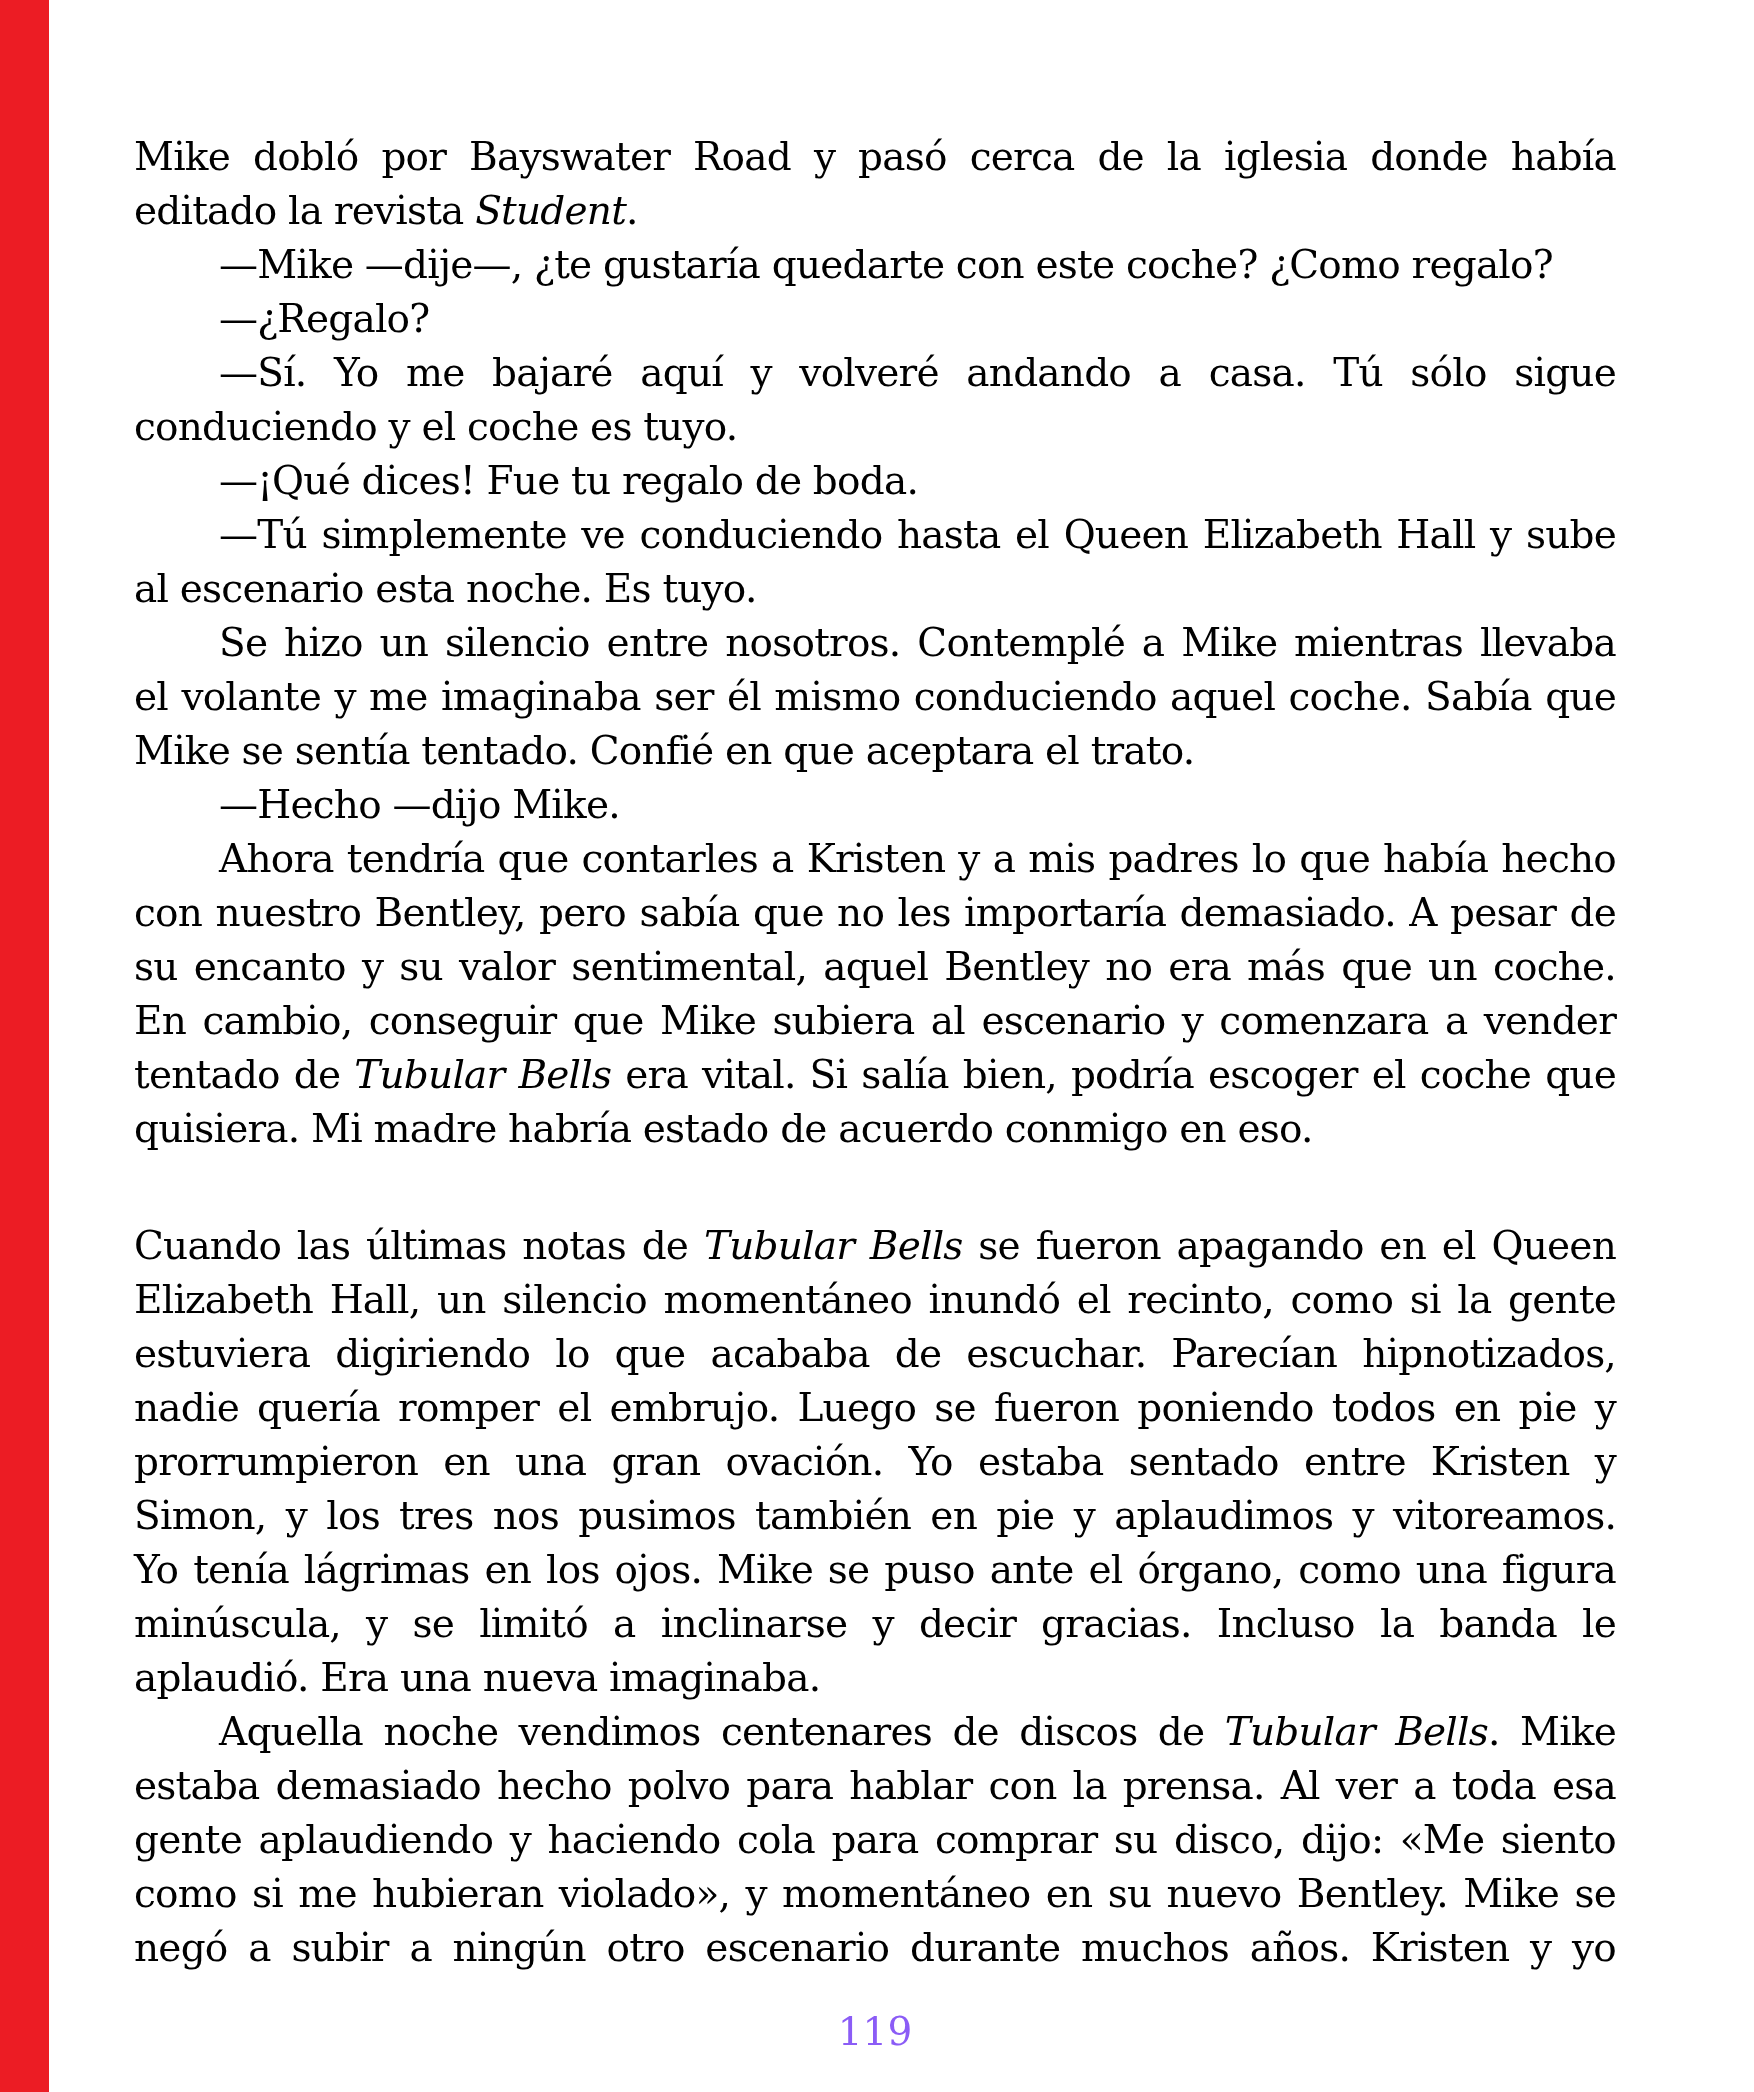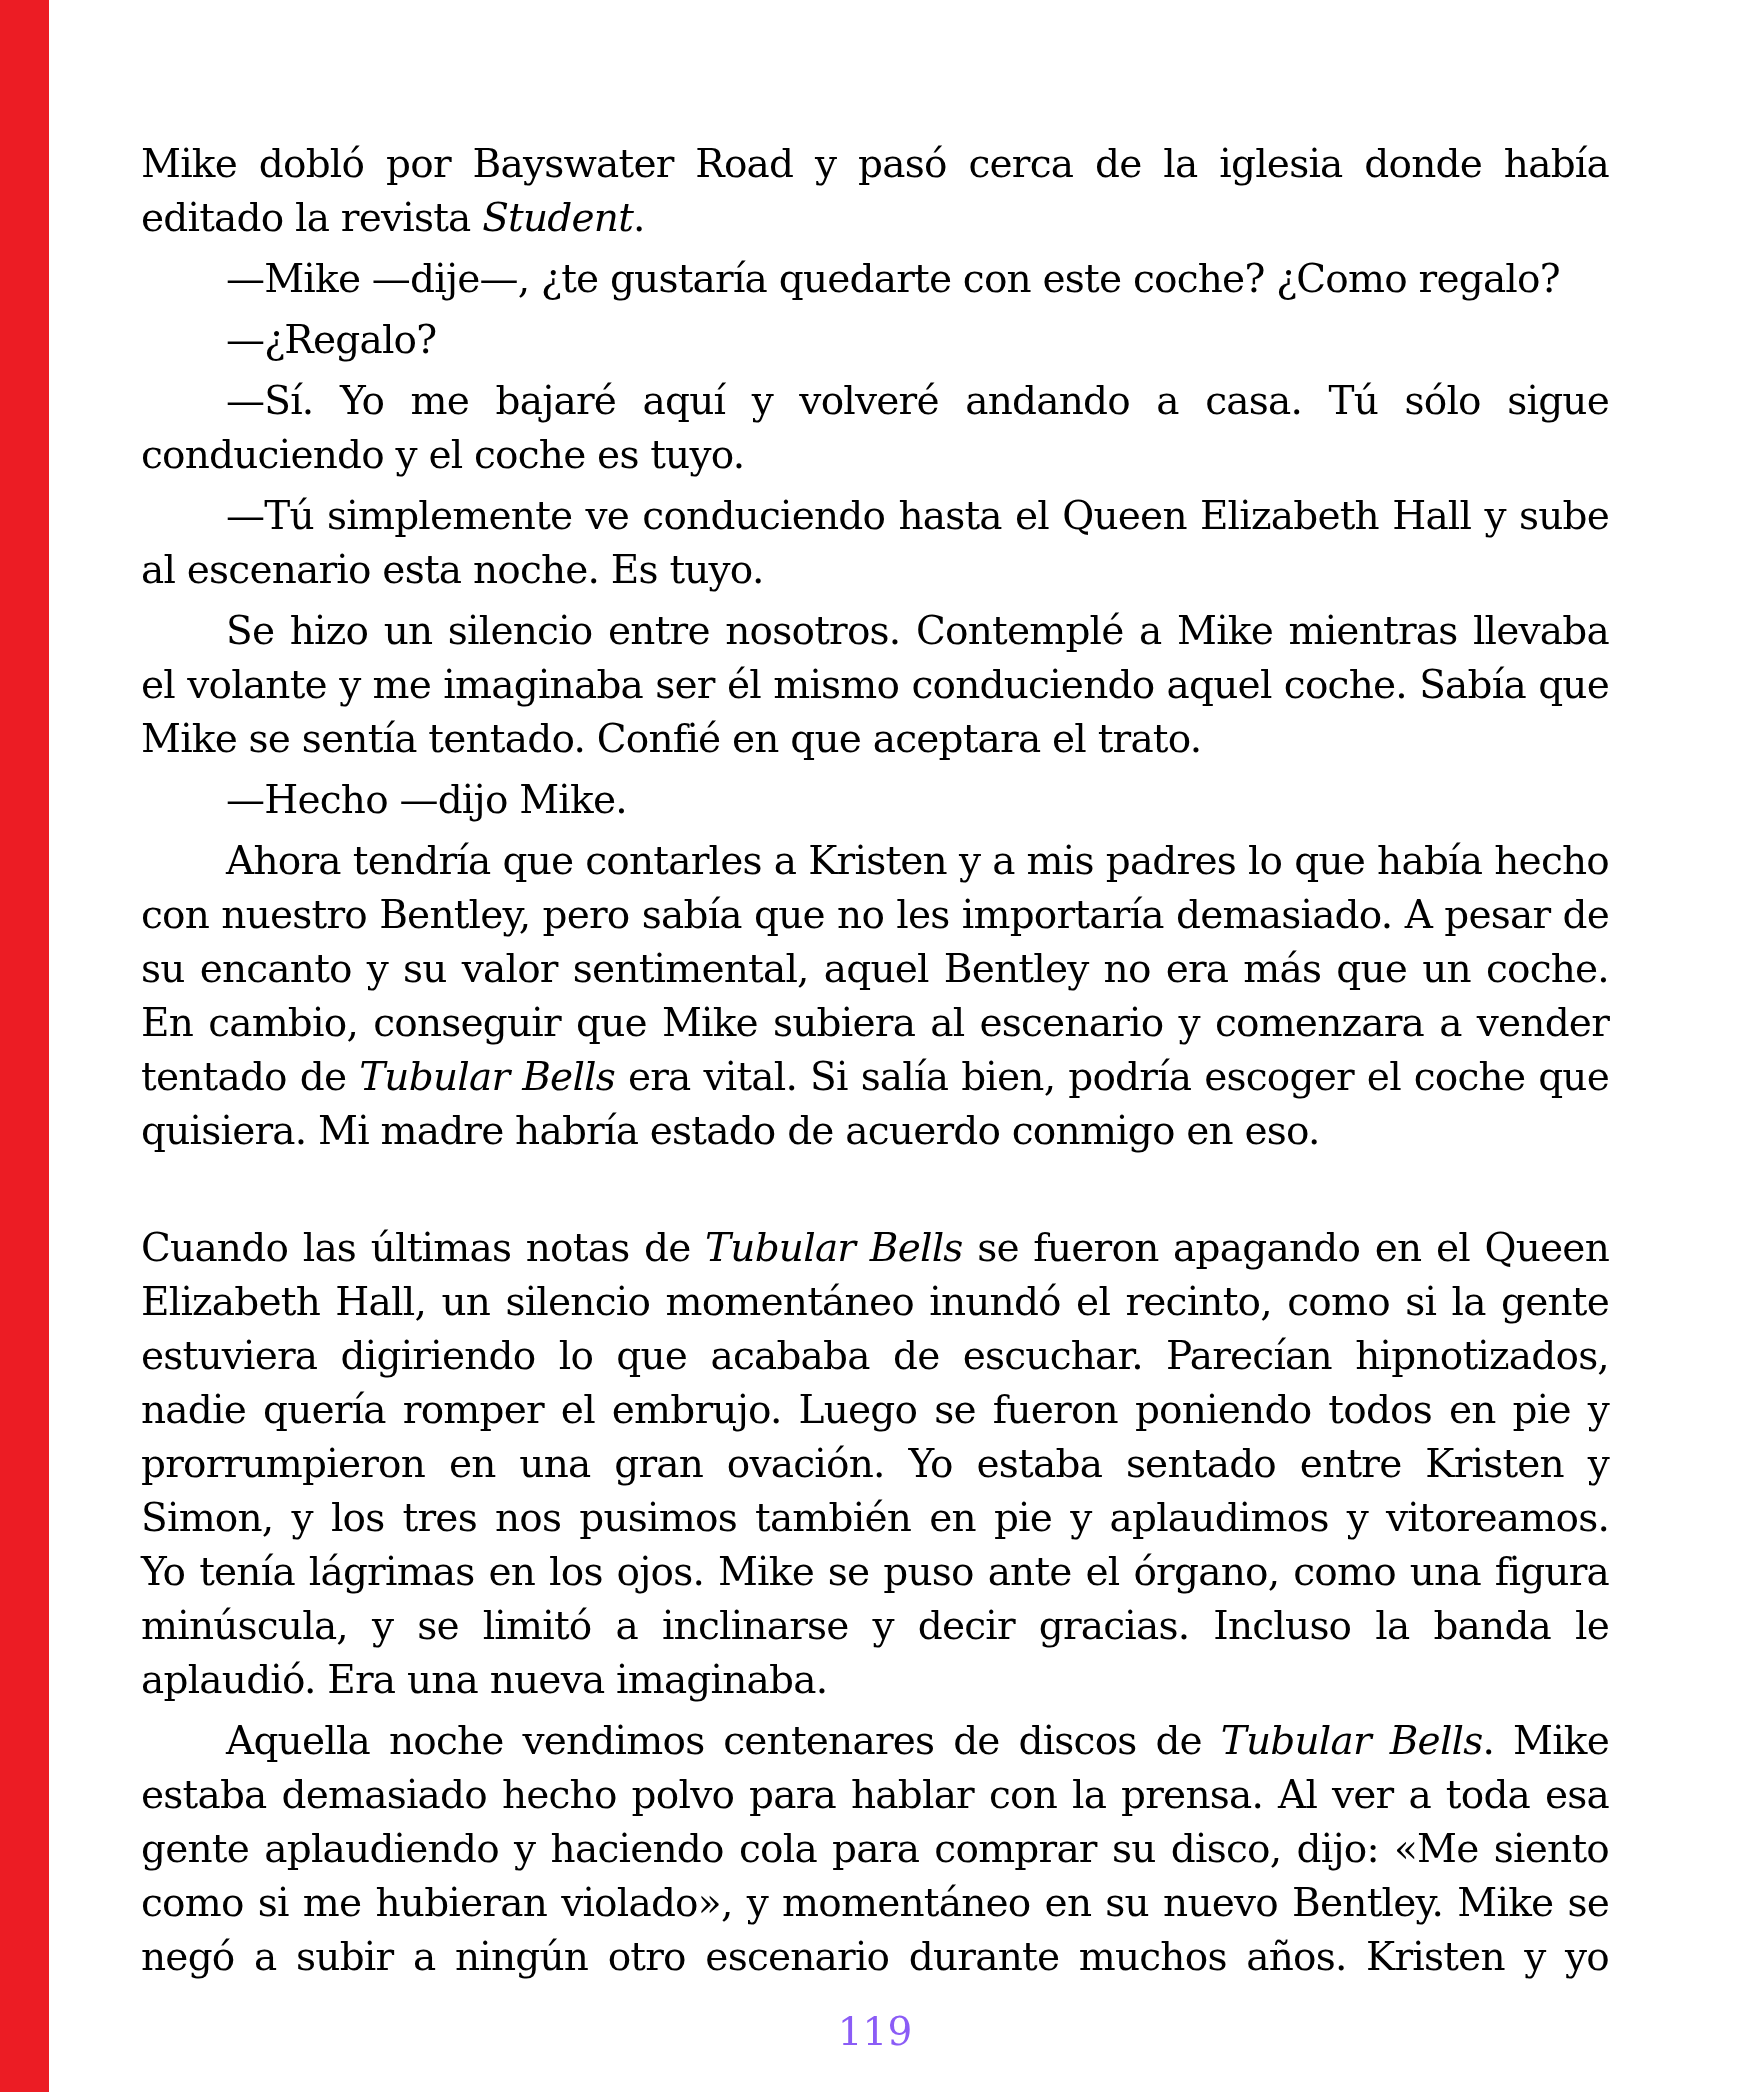--- a/index.html
+++ b/index.html
@@ -25,21 +25,21 @@
   }
   .text-block {
     position: absolute;
     left: 134px;
     top: 130px;
     width: 1482px;
     font-size: 39px;
     letter-spacing: -0.02em;
     color: #000000;
   }
-  .para { margin: 7px; }
+  .para { margin: 0; }
   .para.space-before { margin-top: 63px; }
   .line {
     line-height: 54px;
     text-align: justify;
     text-align-last: justify;
     white-space: normal;
   }
   .line.align-left {
     text-align: justify;
     text-align-last: left;
@@ -68,20 +68,23 @@
       </div>
       <div class="para">
         <div class="line align-left indent"><span>—Mike —dije—, ¿te gustaría quedarte con este coche? ¿Como regalo?</span></div>
       </div>
       <div class="para">
         <div class="line align-left indent"><span>—¿Regalo?</span></div>
       </div>
       <div class="para">
         <div class="line indent"><span>—Sí. Yo me bajaré aquí y volveré andando a casa. Tú sólo sigue</span></div>
         <div class="line align-left"><span>conduciendo y el coche es tuyo.</span></div>
+      </div>
+      <div class="para">
+        <div class="line align-left indent"><span>—¡Qué dices! Fue tu regalo de boda.</span></div>
       </div>
       <div class="para">
         <div class="line indent"><span>—Tú simplemente ve conduciendo hasta el Queen Elizabeth Hall y sube</span></div>
         <div class="line align-left"><span>al escenario esta noche. Es tuyo.</span></div>
       </div>
       <div class="para">
         <div class="line indent"><span>Se hizo un silencio entre nosotros. Contemplé a Mike mientras llevaba</span></div>
         <div class="line"><span>el volante y me imaginaba ser él mismo conduciendo aquel coche. Sabía que</span></div>
         <div class="line align-left"><span>Mike se sentía tentado. Confié en que aceptara el trato.</span></div>
       </div>

